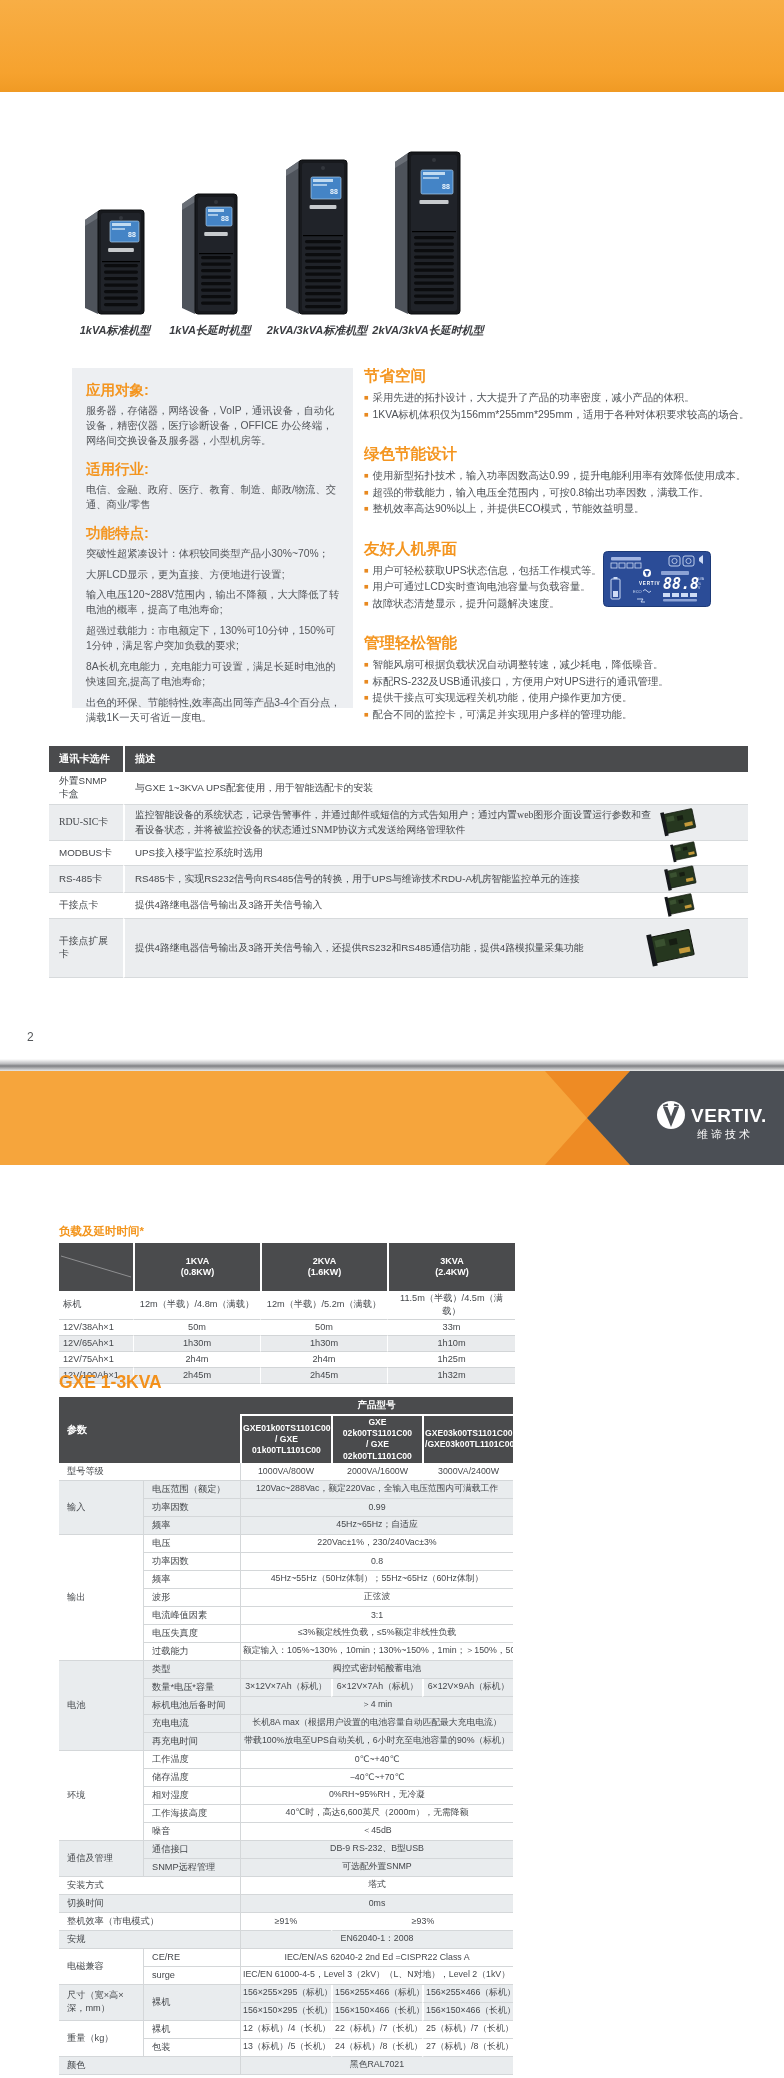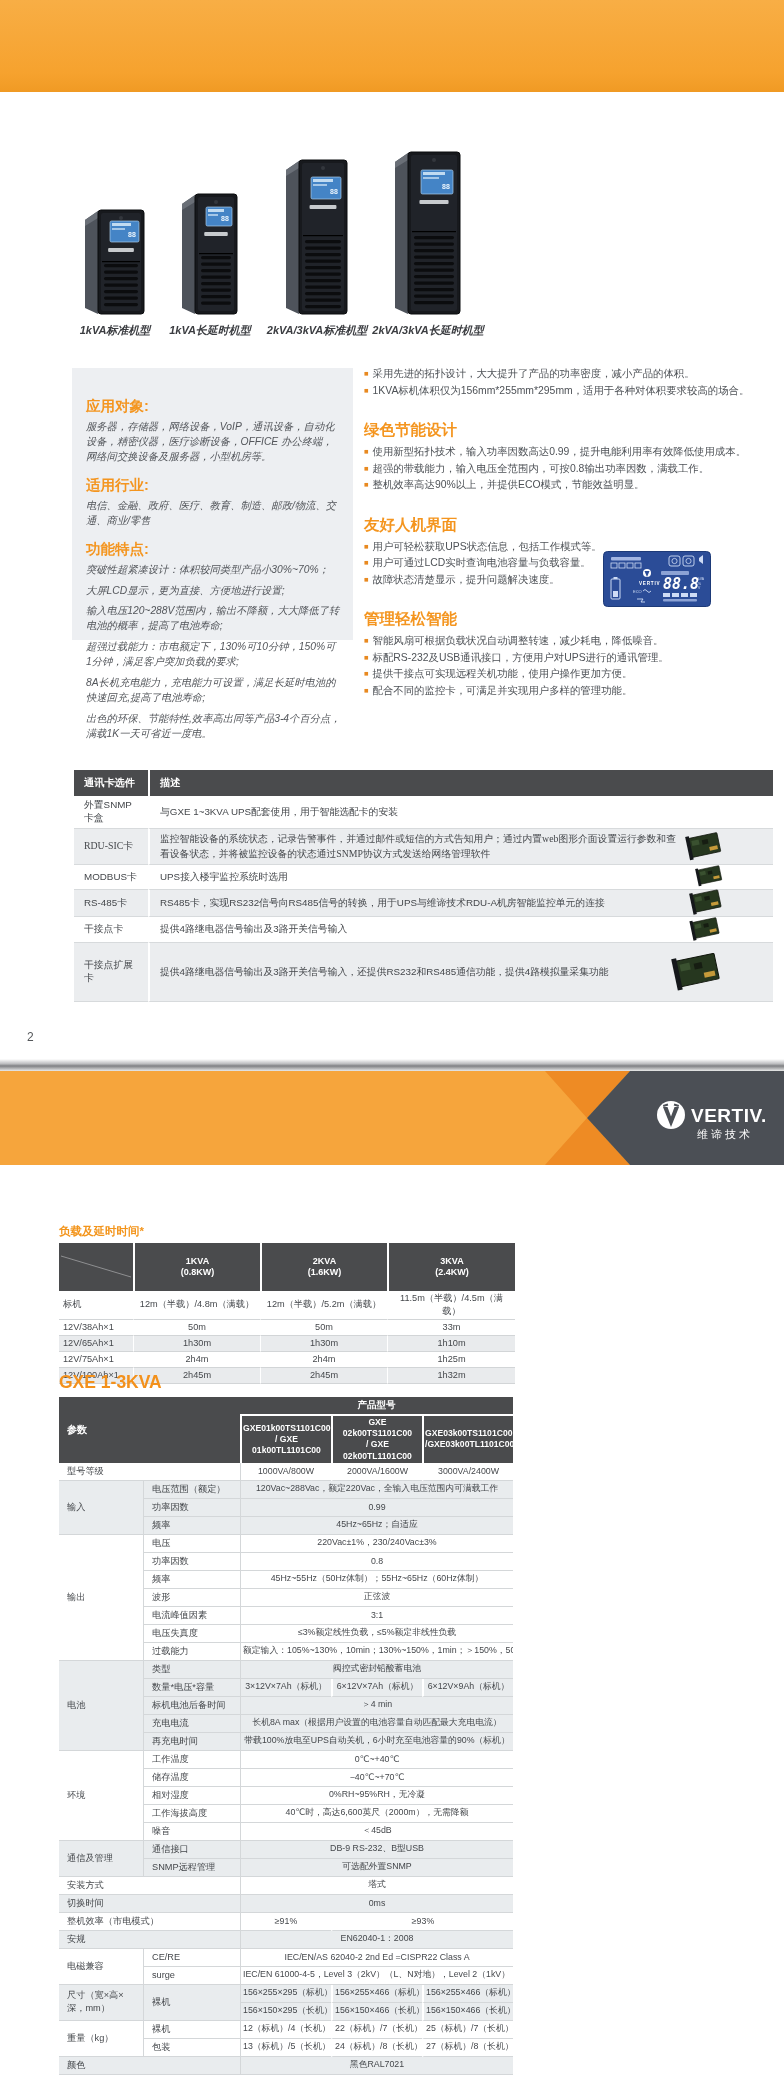--- a/index.html
+++ b/index.html
@@ -9,37 +9,37 @@
     overflow:hidden;
   }
   .abs{position:absolute;}
   
   .topbar{left:0;top:0;width:784px;height:92px;
     background:linear-gradient(180deg,#f8ae45 0%,#f6a22e 80%,#f09a24 100%);}
   
   .caption{position:absolute;top:323px;width:160px;text-align:center;
     font-size:11px;font-weight:bold;color:#3b3d41;font-style:italic;}
   
-  .left-panel{left:72px;top:368px;width:281px;height:272px;background:#edeff2;
-    box-sizing:border-box;padding:29px 12px 0 14px;}
+  .left-panel{left:72px;top:368px;width:281px;height:340px;background:#edeff2;
+    box-sizing:border-box;padding:13px 12px 0 14px;}
   .sec-title{color:#f4951f;font-size:14.5px;font-weight:bold;margin:11px 0 4px 0;}
   .sec-title:first-child{margin-top:0;}
-  .sec-text{font-size:10.3px;line-height:1.45;color:#53565b;margin:0 0 6px 0;font-style:italic;}
+  .sec-text{font-size:10.3px;line-height:1.45;color:#53565b;margin:0 0 6px 0;}
   .right-col{left:364px;top:366px;width:392px;}
   .r-section{margin-bottom:21px;}
   .r-title{color:#f4951f;font-size:15.5px;font-weight:bold;margin:0 0 3px 0;}
   .bullet{display:flex;font-size:10.4px;line-height:1.55;color:#4e5257;}
   .bullet .sq{color:#e88920;font-size:7.5px;line-height:2.2;margin-right:4px;flex:0 0 auto;}
   
   .lcd{left:603px;top:551px;}
   
   table{border-collapse:separate;border-spacing:0;table-layout:fixed;}
   th{background:#4a4b4d;color:#fff;font-weight:bold;}
   
-  .comm{left:74px;top:746px;width:699px;margin-top:24px;}
+  .comm{left:49px;top:746px;width:699px;}
   .comm th{font-size:10.2px;text-align:left;padding:6px 10px;height:12px;}
   .comm th.desc-h{border-left:2px solid #fff;}
   .comm td{font-size:9.8px;color:#45484c;padding:3px 10px;border-bottom:1px solid #d7dadc;
     vertical-align:middle;background:#fff;}
   .comm tr.gray td{background:#ebedef;}
   .comm td.desc{border-left:2px solid #fff;position:relative;line-height:1.45;}
   .comm .card-svg{position:absolute;right:48px;top:50%;transform:translateY(-50%);}
   
   .pagenum{left:27px;top:1030px;font-size:12px;color:#54575a;}
   
@@ -179,20 +179,21 @@
     <p class="sec-text">突破性超紧凑设计：体积较同类型产品小30%~70%；</p>
     <p class="sec-text">大屏LCD显示，更为直接、方便地进行设置;</p>
     <p class="sec-text">输入电压120~288V范围内，输出不降额，大大降低了转电池的概率，提高了电池寿命;</p>
     <p class="sec-text">超强过载能力：市电额定下，130%可10分钟，150%可1分钟，满足客户突加负载的要求;</p>
     <p class="sec-text">8A长机充电能力，充电能力可设置，满足长延时电池的快速回充,提高了电池寿命;</p>
     <p class="sec-text">出色的环保、节能特性,效率高出同等产品3-4个百分点，满载1K一天可省近一度电。</p>
   </div>
 
 <div class="abs right-col" id="right-col">
     <div class="r-section">
+      <div class="r-title">节省空间</div>
       <div class="bullet">
         <span class="sq">■</span>
         <span>采用先进的拓扑设计，大大提升了产品的功率密度，减小产品的体积。</span>
       </div>
       <div class="bullet">
         <span class="sq">■</span>
         <span>1KVA标机体积仅为156mm*255mm*295mm，适用于各种对体积要求较高的场合。</span>
       </div>
     </div>
     <div class="r-section">

